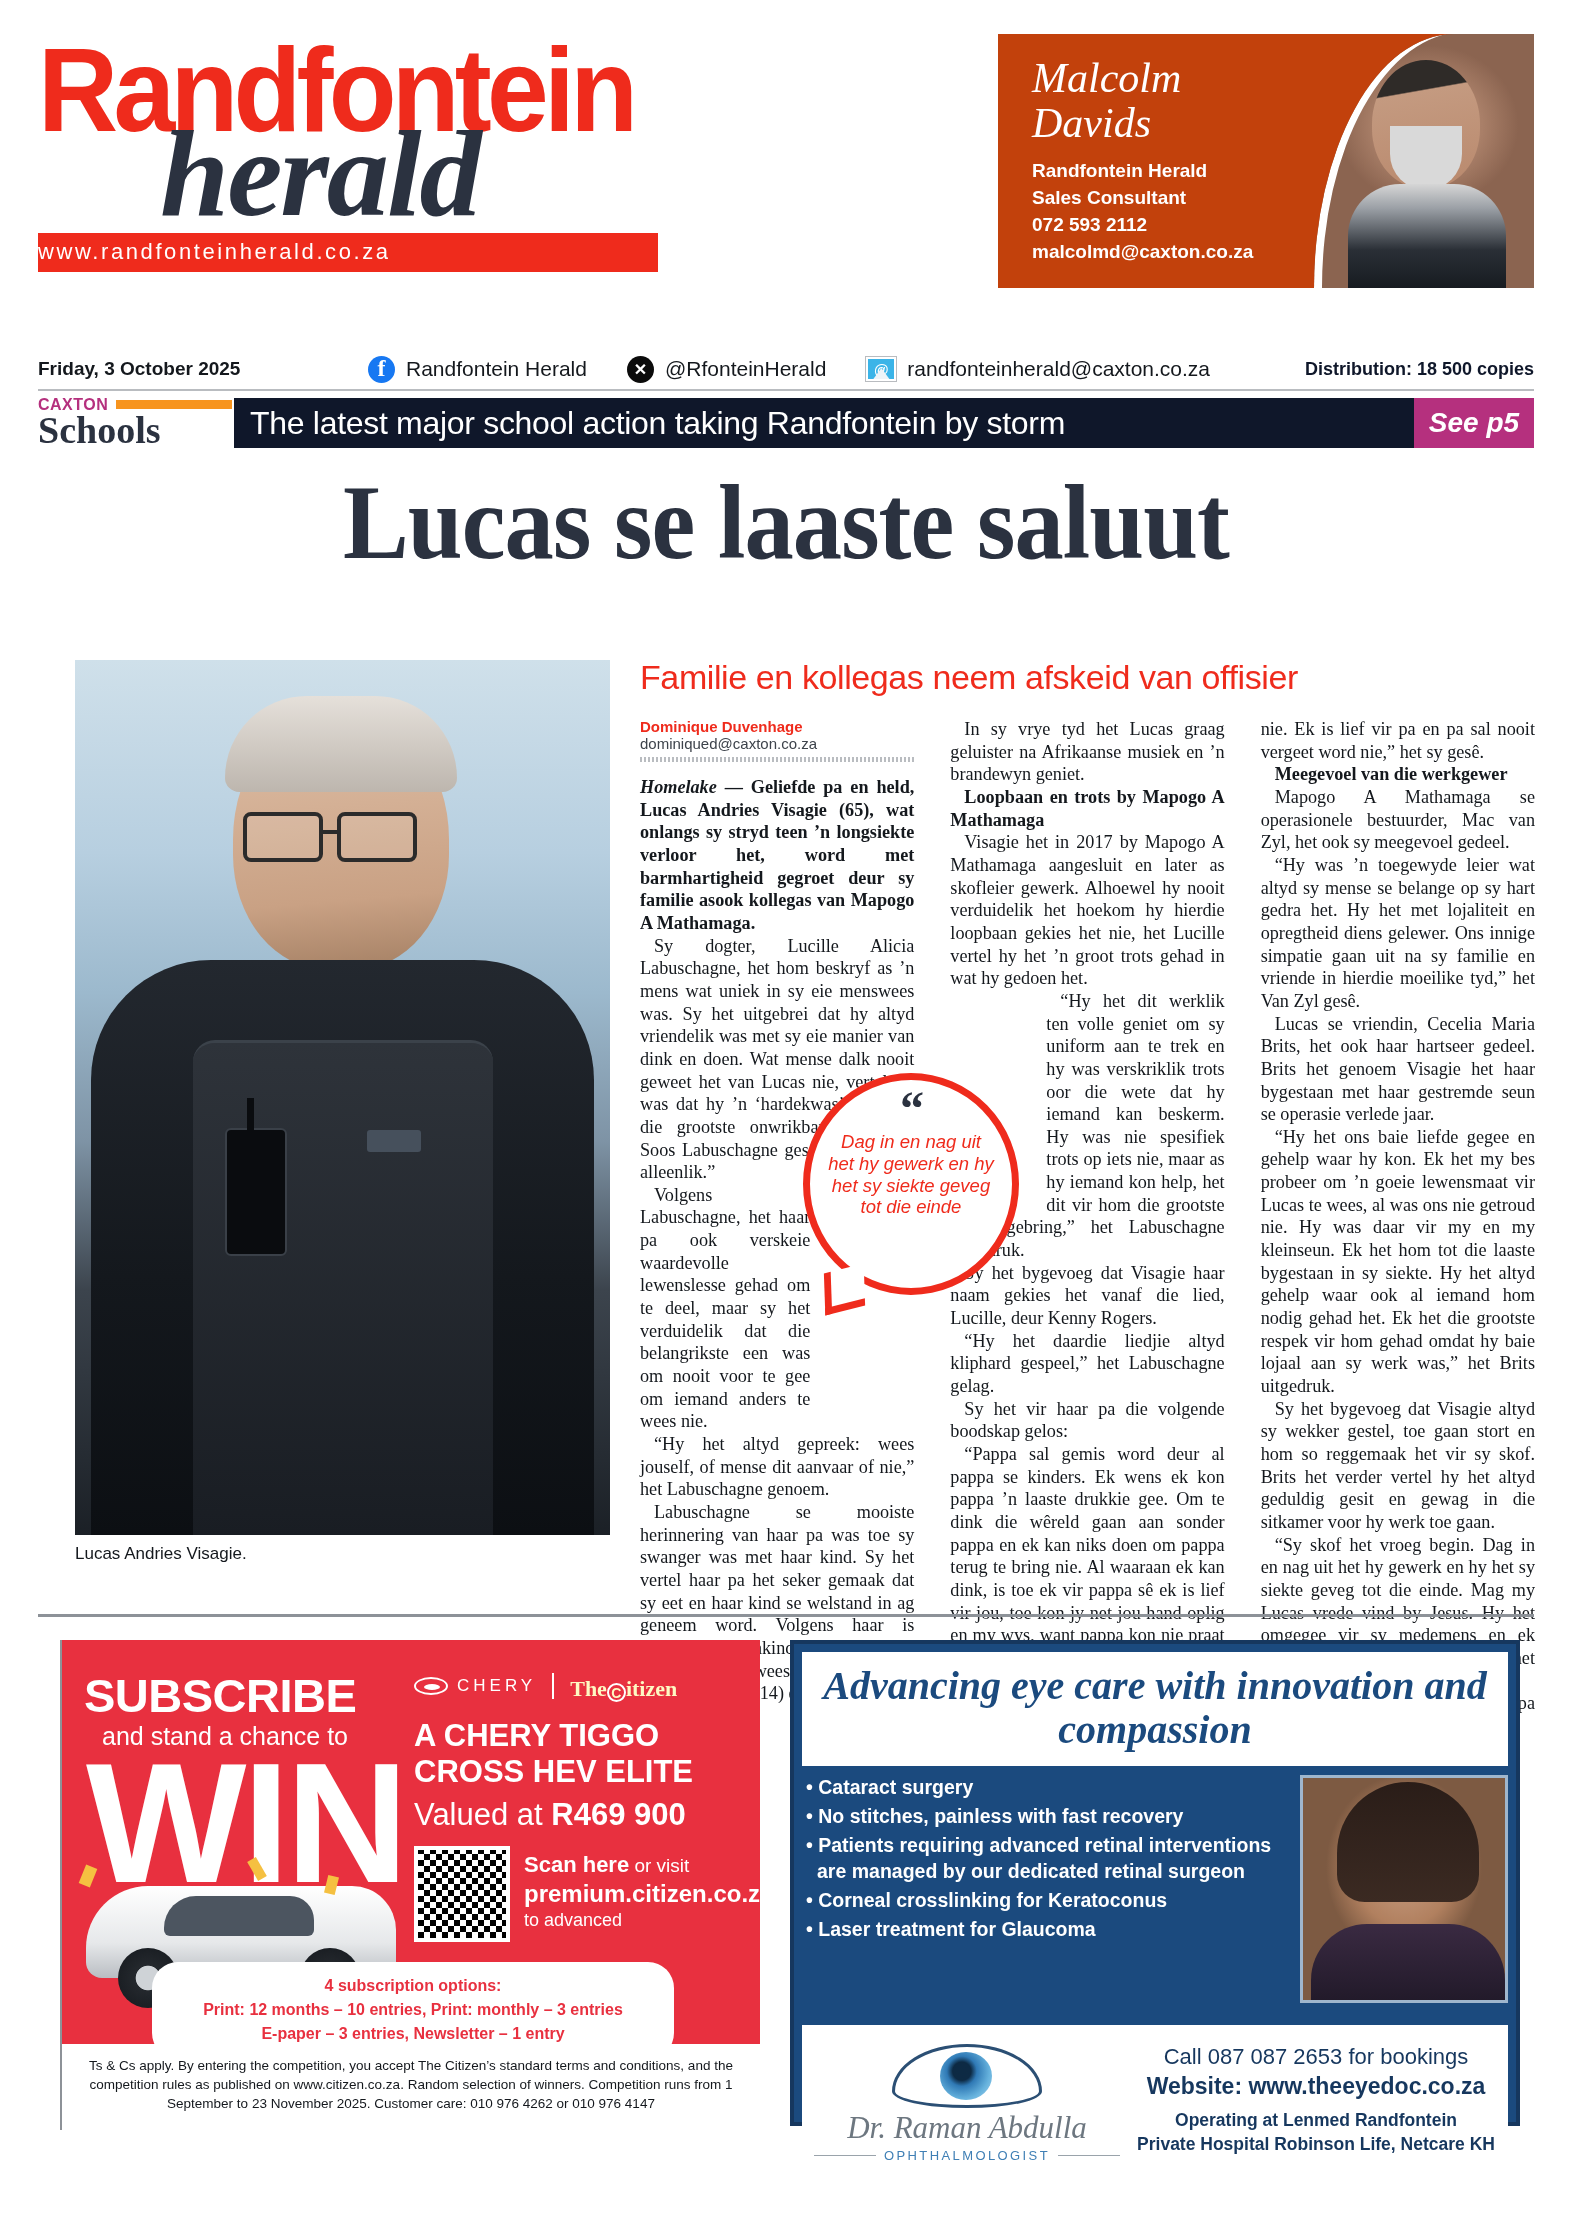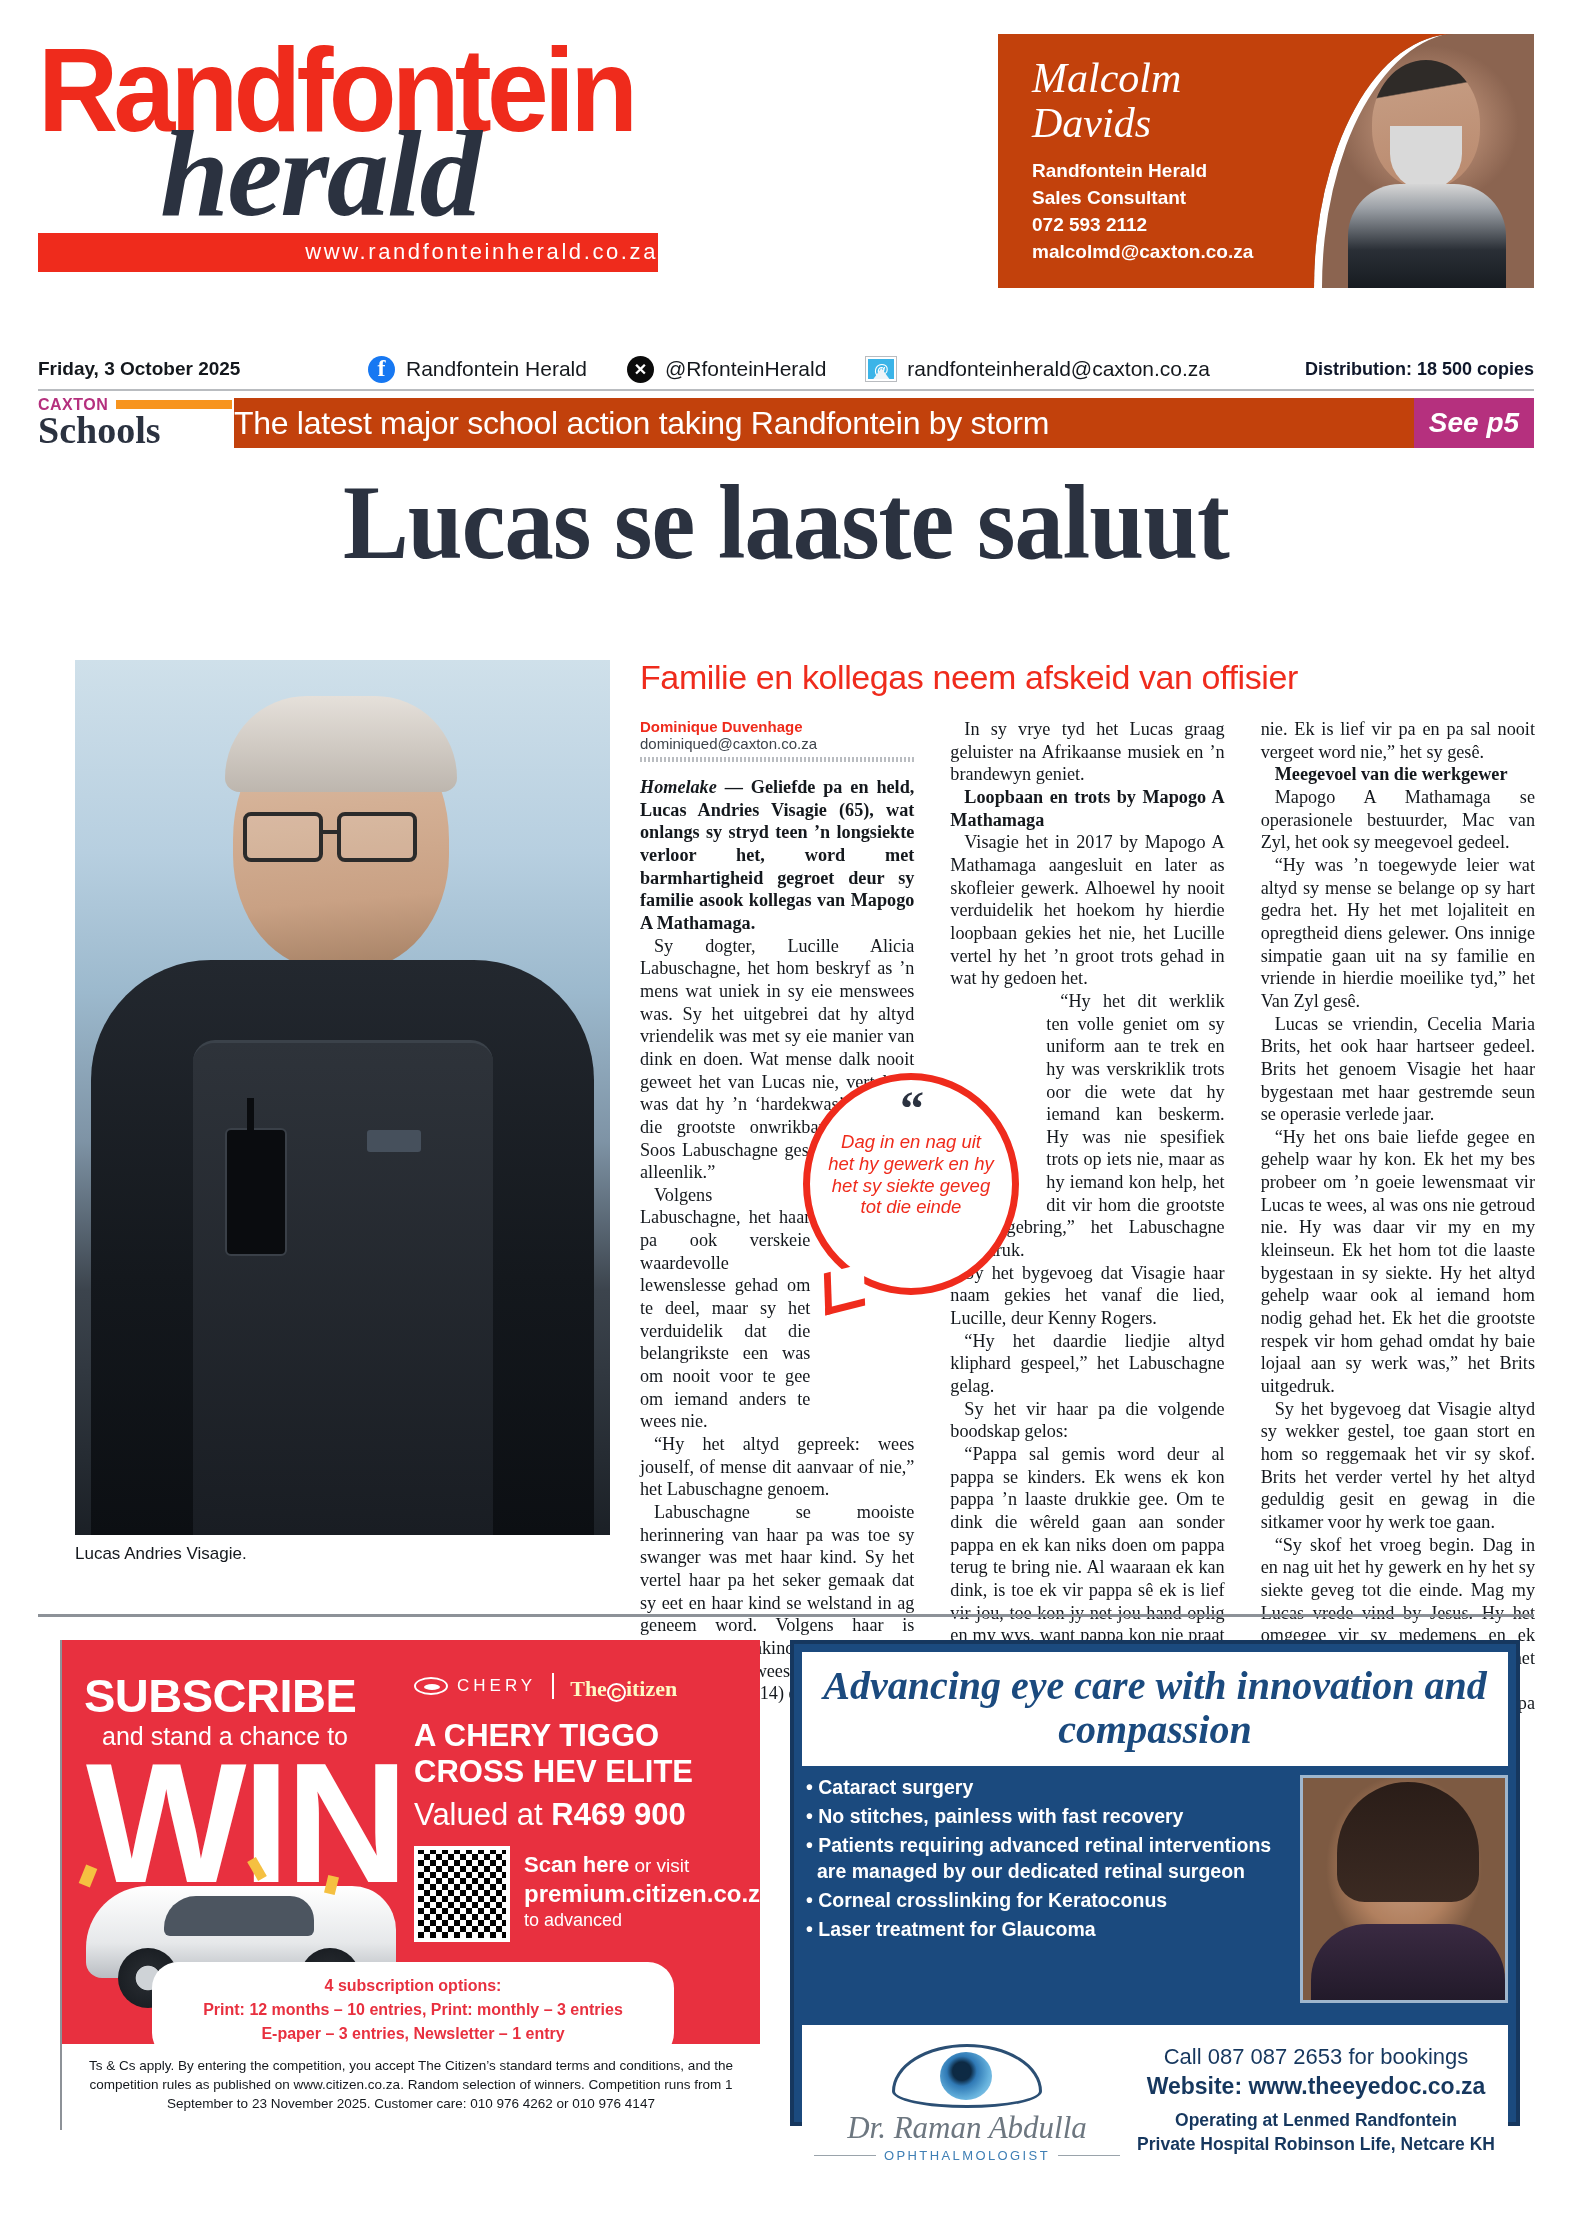--- a/index.html
+++ b/index.html
@@ -47,21 +47,21 @@
     margin-left: 122px;
     margin-top: -24px;
     transform: scaleX(1.02);
     transform-origin: left center;
   }
   .logo-url-bar {
     margin-top: 6px;
     width: 620px;
     background: #ef2b1c;
     color: #fff;
-    text-align: right;
+    text-align: left;
     font-size: 22px;
     letter-spacing: 2.6px;
     padding: 6px 0 7px 0;
     font-family: "Liberation Sans", sans-serif;
   }
 
   
   .consultant {
     position: absolute;
     right: 0; top: 34px;
@@ -189,24 +189,25 @@
     position: absolute; left: 78px; top: 2px;
     width: 116px; height: 9px; background: #f7941e;
   }
   .schools-word {
     font-family: "Liberation Serif", serif;
     font-weight: bold; font-size: 38px;
     color: #2b3240; line-height: 34px; margin-top: 1px;
   }
   .schools-banner {
     flex: 1;
-    background: #c2410c;
+    background: #0f172a;
     color: #fff;
     font-size: 32px;
     display: flex; align-items: center;
+    padding-left: 16px;
     letter-spacing: -0.3px;
   }
   .schools-see {
     width: 120px;
     background: #b5307e;
     color: #fff;
     font-style: italic; font-weight: bold; font-size: 28px;
     display: flex; align-items: center; justify-content: center;
   }
 

